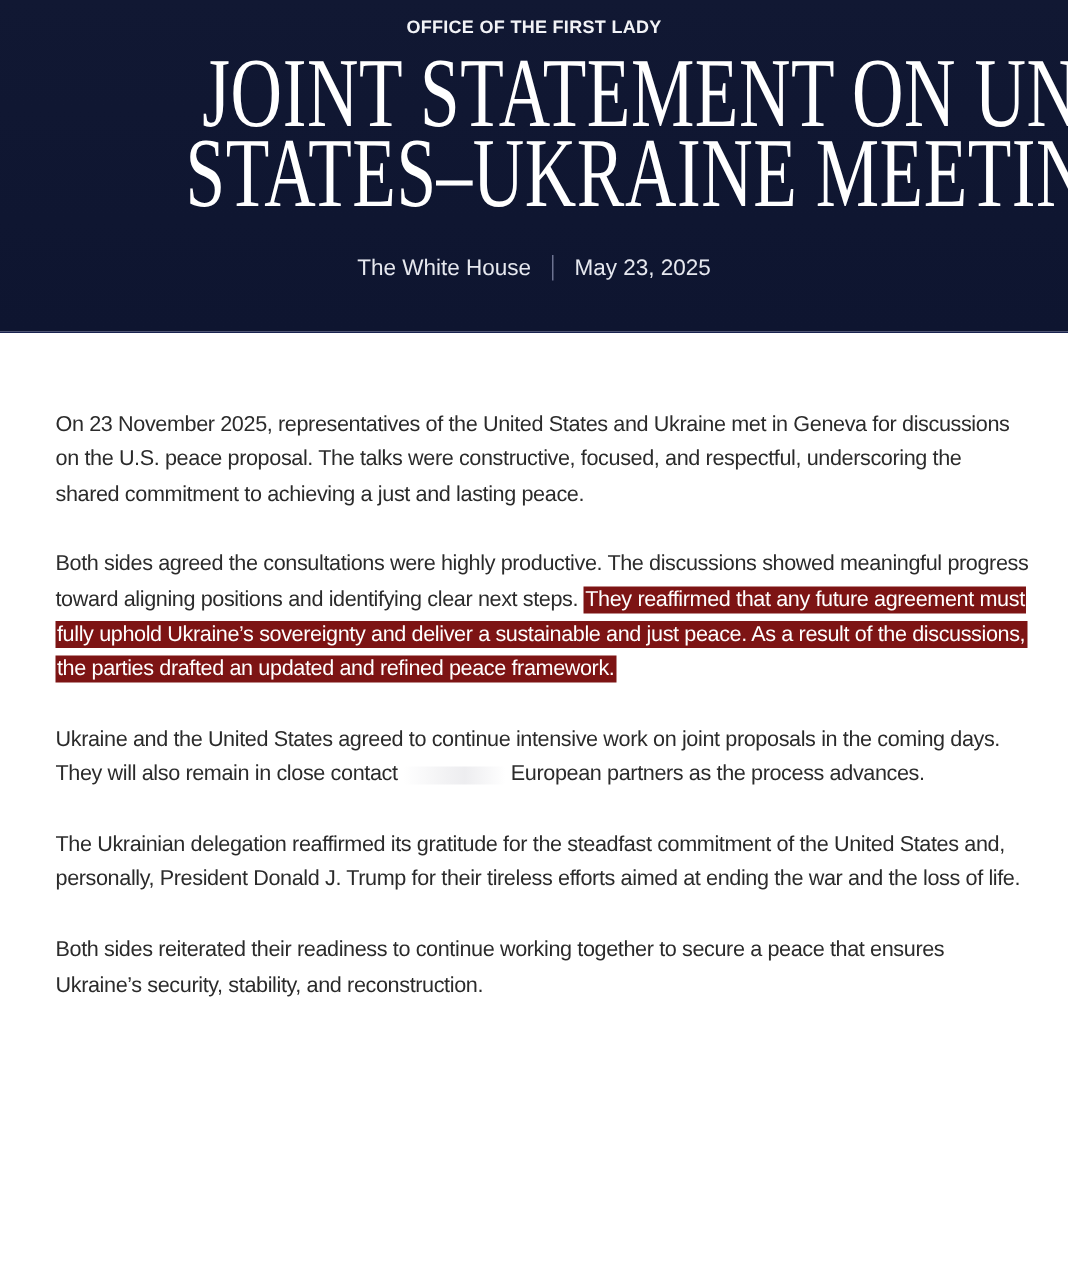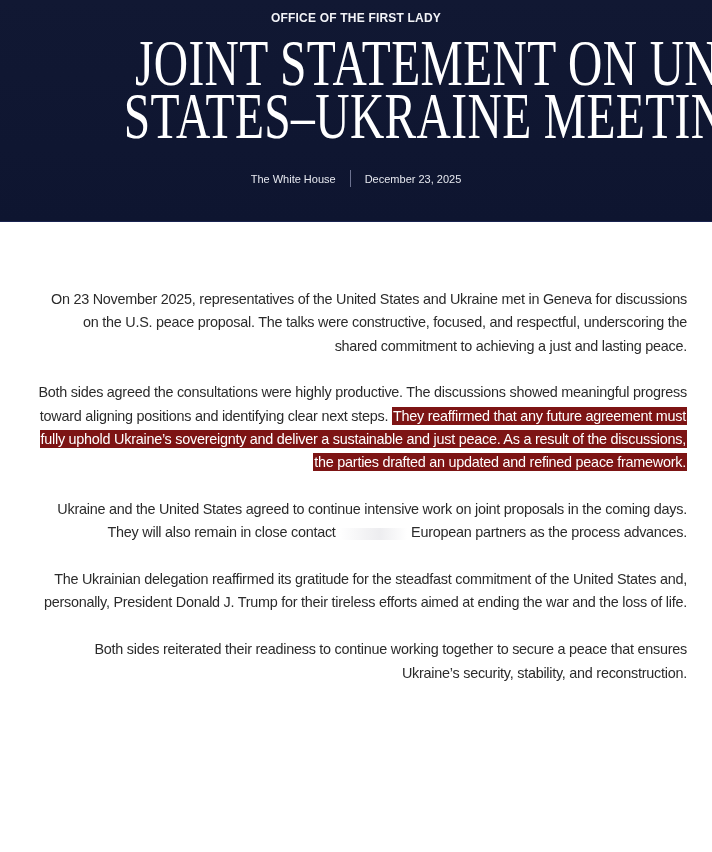--- a/index.html
+++ b/index.html
@@ -33,31 +33,30 @@
   .title span {
     display: inline-block;
     transform: scaleX(0.72);
     transform-origin: center;
     white-space: nowrap;
     letter-spacing: 0.5px;
   }
   .meta {
     position: absolute; top: 170px; left: 0; right: 0;
     display: flex; justify-content: center; align-items: center;
-    font-size: 11px; color: #e6e8ef;
+    font-size: 15px; color: #e6e8ef;
   }
   .meta .divider {
     width: 1px; height: 17px; background: #6c7290; margin: 0 14px;
   }
   .content {
-    position: absolute; top: 288px; left: 37px; width: 650px;
+    position: absolute; top: 272px; left: 37px; width: 650px;
     color: #2b2b2b;
     font-size: 14.4px; line-height: 23.3px;
     letter-spacing: -0.25px;
-    text-align: right;
   }
   .content p { margin: 0 0 23.5px 0; }
   .hl {
     background: #7d1414;
     color: #ffffff;
     padding: 1px 1px;
     box-decoration-break: clone;
     -webkit-box-decoration-break: clone;
   }
   .redact {
@@ -73,21 +72,21 @@
 
 <header class="hero">
   <div class="kicker">OFFICE OF THE FIRST LADY</div>
   <h1 class="title">
     <span>JOINT STATEMENT ON UNITED</span><br>
     <span>STATES–UKRAINE MEETING</span>
   </h1>
   <div class="meta">
     <span>The White House</span>
     <span class="divider"></span>
-    <span>December 23, 2025</span>
+    <span>May 23, 2025</span>
   </div>
 </header>
 
 <main class="content">
   <p>On 23 November 2025, representatives of the United States and Ukraine met in Geneva for discussions on the U.S. peace proposal. The talks were constructive, focused, and respectful, underscoring the shared commitment to achieving a just and lasting peace.</p>
   <p><span>Both sides agreed the consultations were highly productive. The discussions showed meaningful progress toward aligning positions and identifying clear next steps. </span><span class="hl">They reaffirmed that any future agreement must fully uphold Ukraine’s sovereignty and deliver a sustainable and just peace. As a result of the discussions, the parties drafted an updated and refined peace framework.</span></p>
   <p><span>Ukraine and the United States agreed to continue intensive work on joint proposals in the coming days. They will also remain in close contact </span><span class="redact"></span><span> European partners as the process advances.</span></p>
   <p>The Ukrainian delegation reaffirmed its gratitude for the steadfast commitment of the United States and, personally, President Donald J. Trump for their tireless efforts aimed at ending the war and the loss of life.</p>
   <p>Both sides reiterated their readiness to continue working together to secure a peace that ensures Ukraine’s security, stability, and reconstruction.</p>
 </main>

